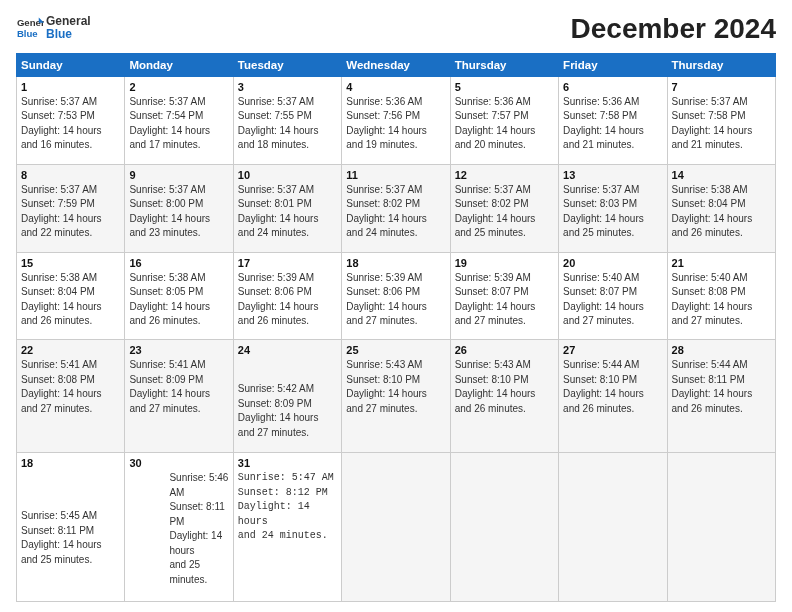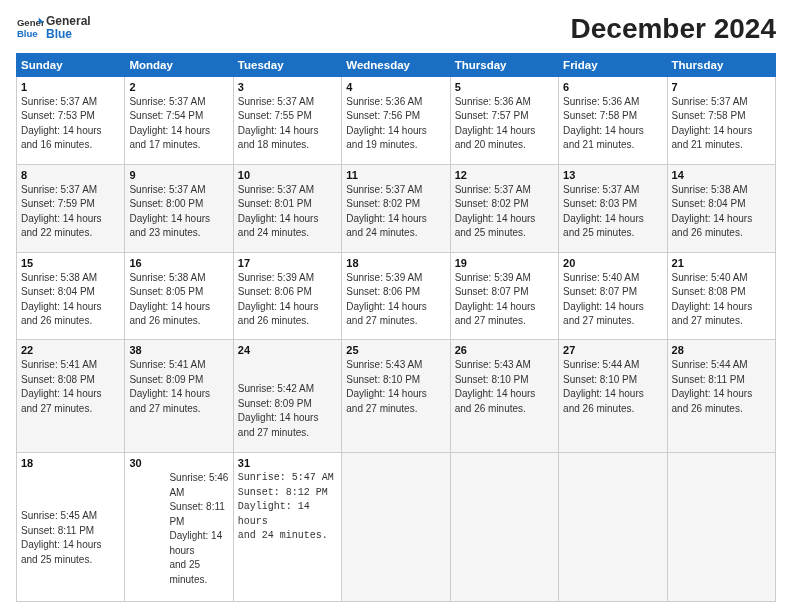--- a/index.html
+++ b/index.html
@@ -288,21 +288,21 @@
         </tr>
         <tr>
           <td>
             <span class="day-num">22</span>
             <div class="day-info" style="white-space: pre-line;">Sunrise: 5:41 AM
 Sunset: 8:08 PM
 Daylight: 14 hours
 and 27 minutes.</div>
           </td>
           <td>
-            <span class="day-num">38</span>
+            <span class="day-num">23</span>
             <div class="day-info" style="white-space: pre-line;">Sunrise: 5:41 AM
 Sunset: 8:09 PM
 Daylight: 14 hours
 and 27 minutes.</div>
           </td>
           <td>
             <span class="day-num">24</span>
             <div class="day-info" style="white-space: pre-line; margin-top: 26px;">Sunrise: 5:42 AM
 Sunset: 8:09 PM
 Daylight: 14 hours

